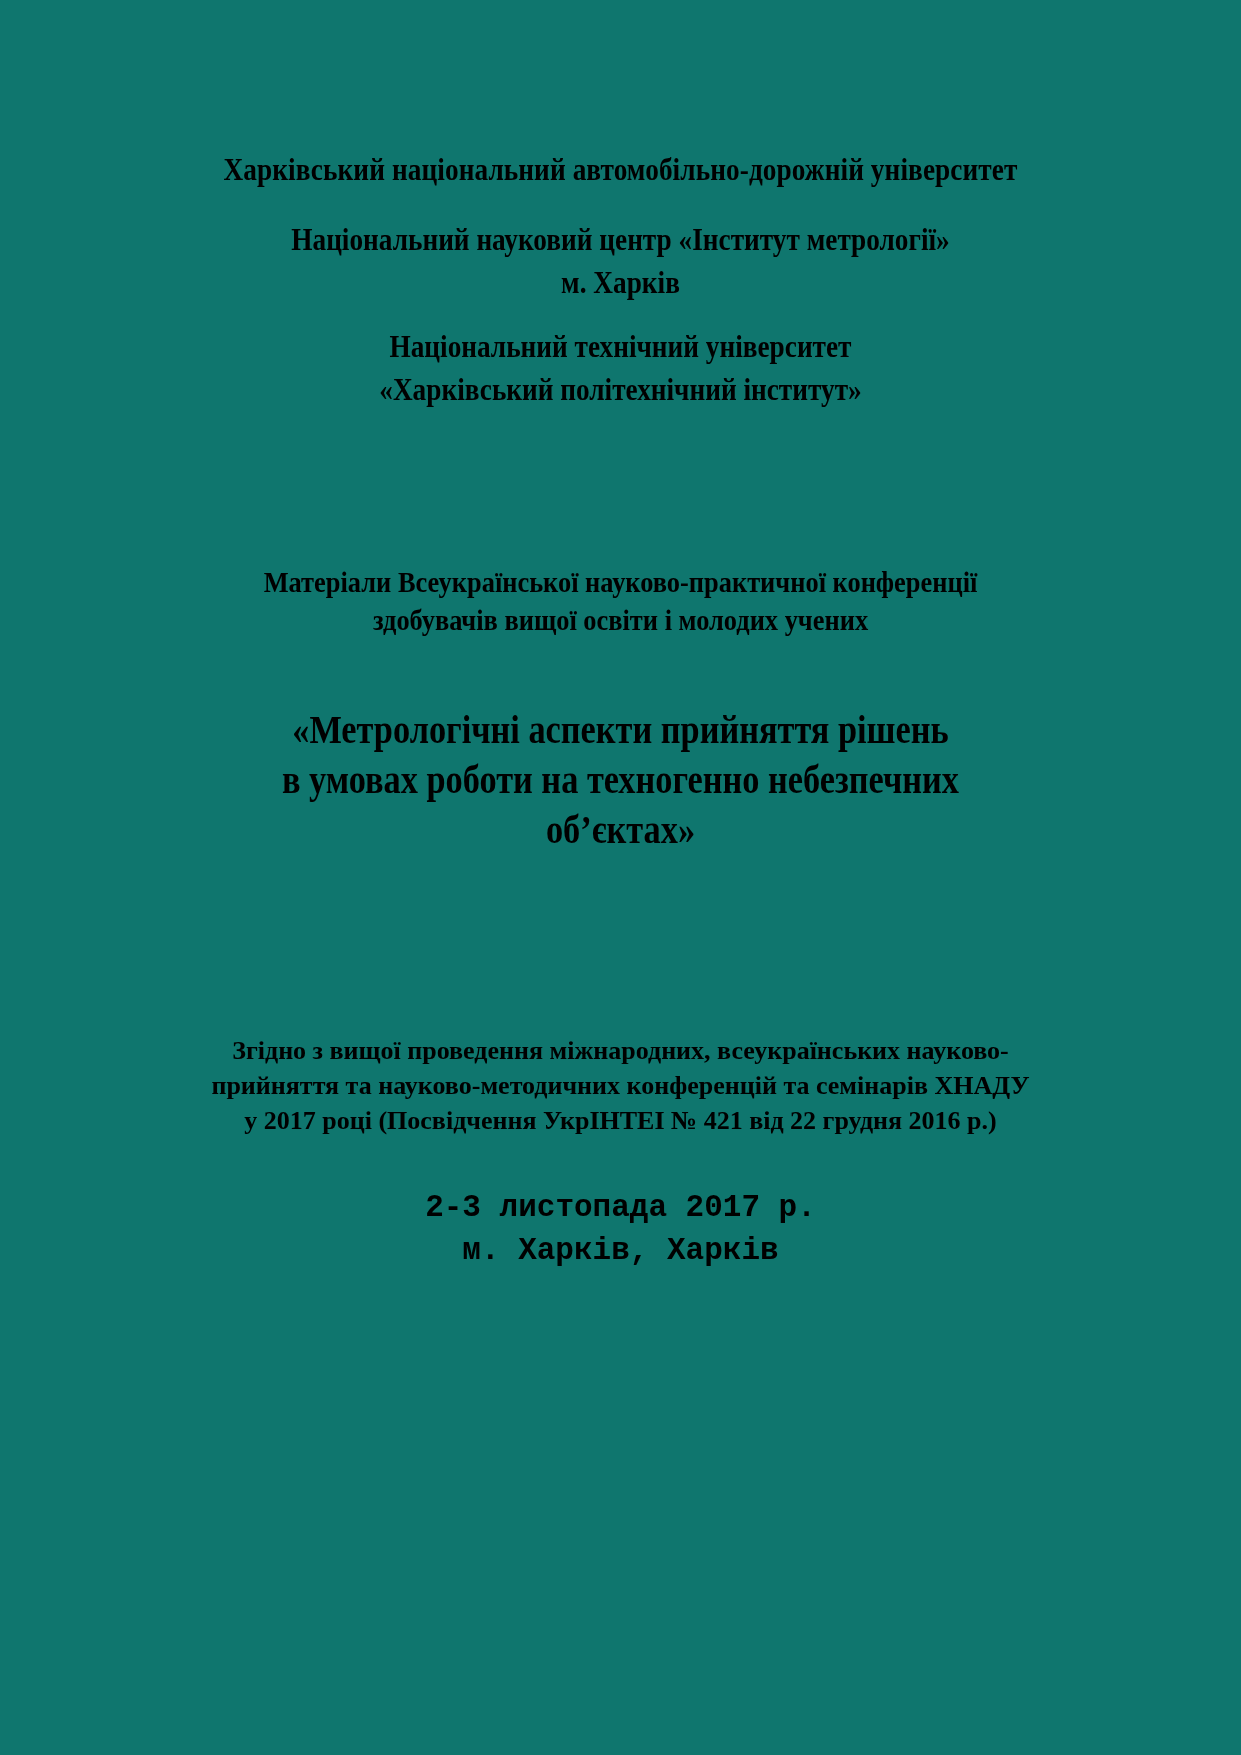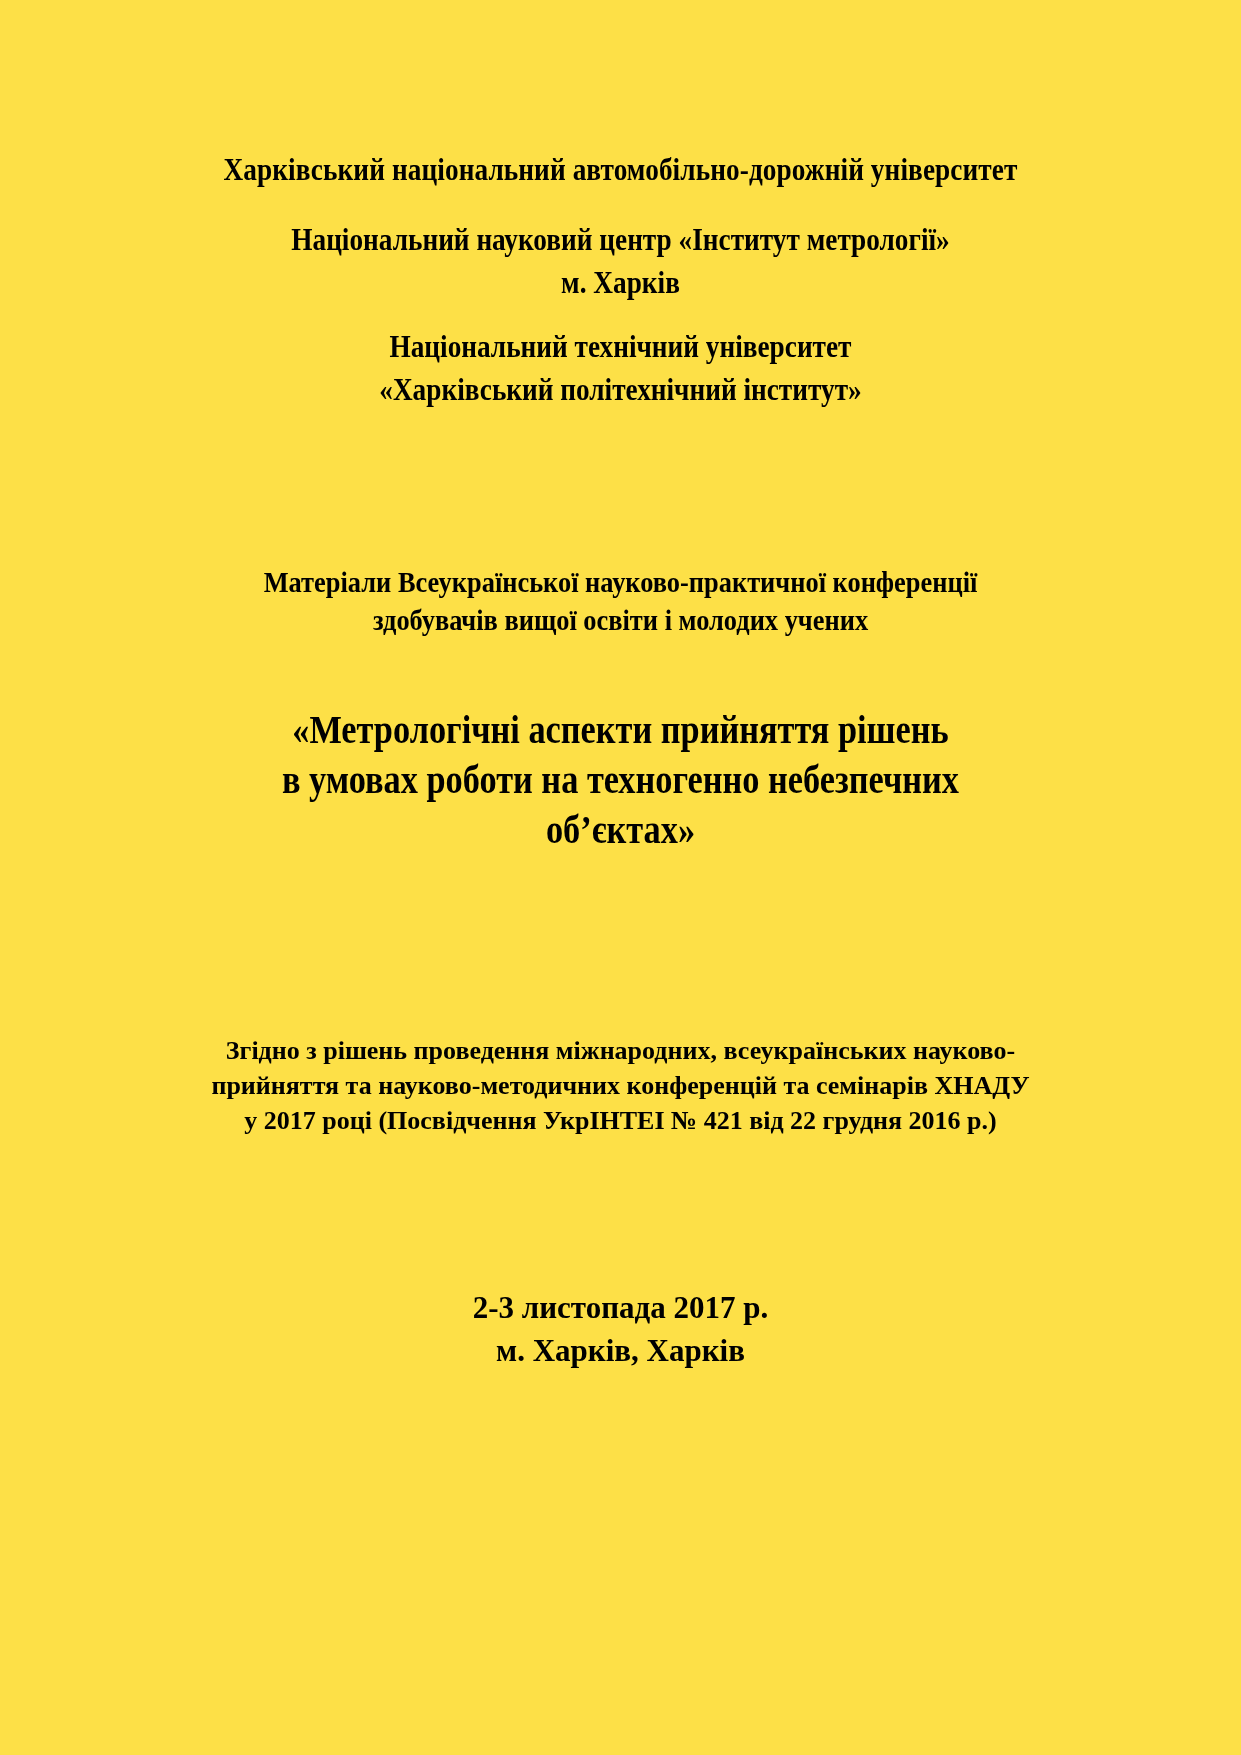--- a/index.html
+++ b/index.html
@@ -14,21 +14,21 @@
     overflow: hidden;
     font-family: "Liberation Serif", "DejaVu Serif", serif;
     color: #000000;
     -webkit-font-smoothing: antialiased;
   }
 
   .page {
     position: relative;
     width: 1241px;
     height: 1755px;
-    background: #fde047;
+    background: #0f766e;
     box-sizing: border-box;
   }
 
   
   .block {
     position: absolute;
     left: 0;
     right: 0;
     text-align: center;
   }
@@ -87,22 +87,22 @@
     font-weight: bold;
     font-size: 26px;
     line-height: 35px;
   }
   #plan-note .line {
     white-space: nowrap;
   }
 
   
   #date-place {
-    top: 1286px;
-    font-family: Liberation Serif, serif;
+    top: 1186px;
+    font-family: Liberation Mono, monospace;
     font-weight: bold;
     font-size: 31px;
     line-height: 43px;
   }
   #date-place .line {
     white-space: nowrap;
   }
 </style>
 </head>
 <body>
@@ -128,21 +128,21 @@
     <span class="line">здобувачів вищої освіти і молодих учених</span>
   </div>
 
   <div class="block cond" id="conf-title">
     <span class="line">«Метрологічні аспекти прийняття рішень</span>
     <span class="line">в умовах роботи на техногенно небезпечних</span>
     <span class="line">об’єктах»</span>
   </div>
 
   <div class="block" id="plan-note">
-    <span class="line">Згідно з рішень проведення міжнародних, всеукраїнських науково-</span>
+    <span class="line">Згідно з вищої проведення міжнародних, всеукраїнських науково-</span>
     <span class="line">прийняття та науково-методичних конференцій та семінарів  ХНАДУ</span>
     <span class="line">у 2017 році   (Посвідчення УкрІНТЕІ № 421 від 22 грудня 2016 р.)</span>
   </div>
 
   <div class="block" id="date-place">
     <span class="line">2-3 листопада 2017 р.</span>
     <span class="line">м. Харків, Харків</span>
   </div>
 
 </div>

